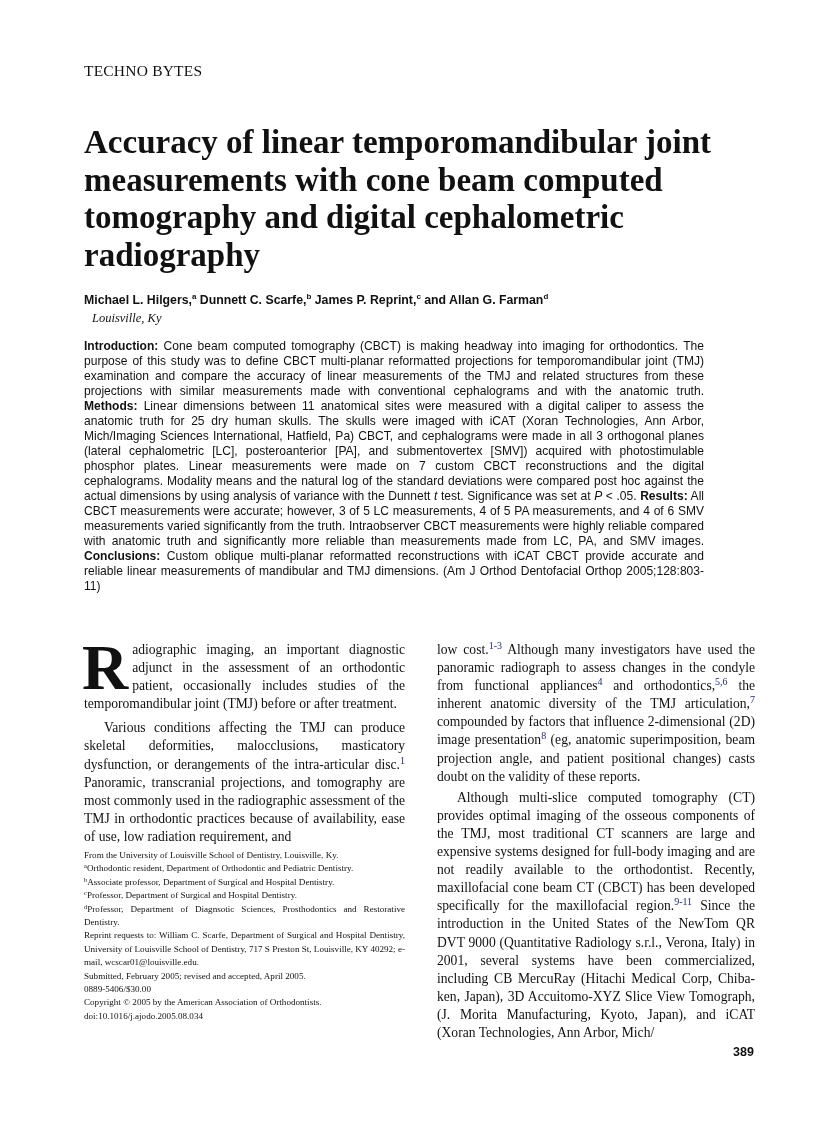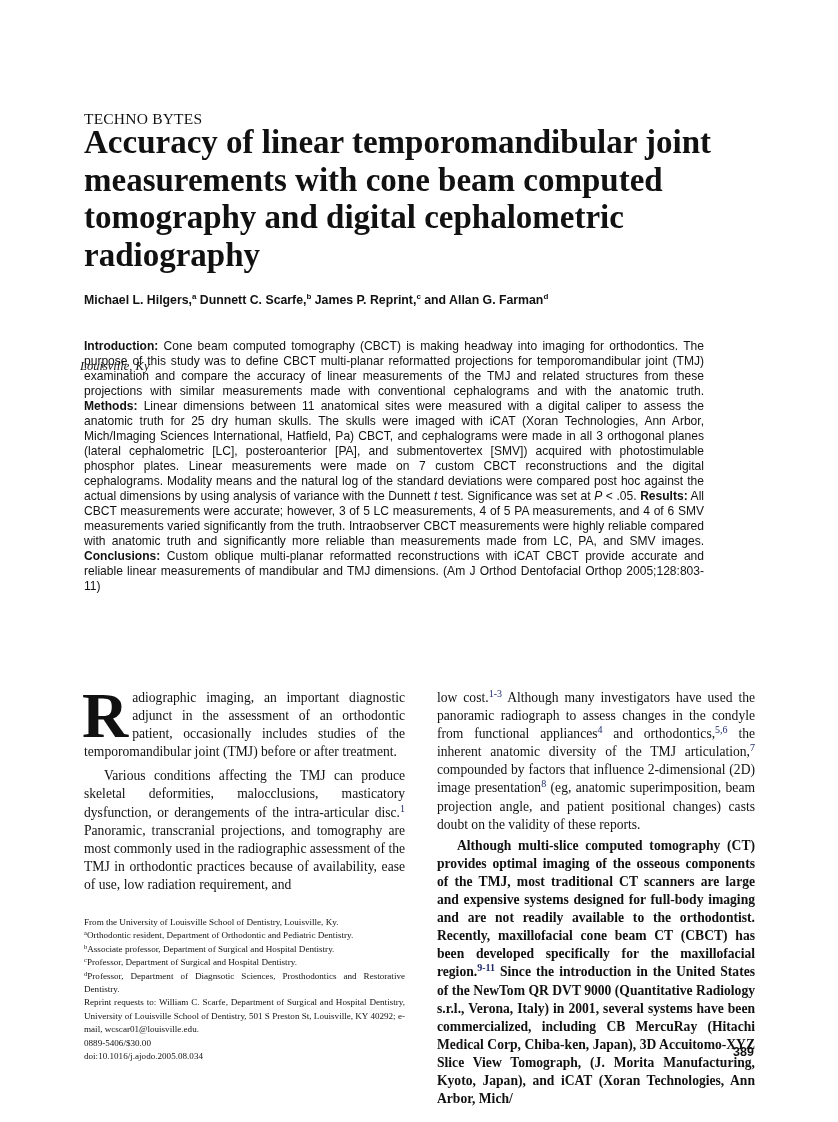--- a/index.html
+++ b/index.html
@@ -1,40 +1,40 @@
 <!DOCTYPE html>
 <html><head>
 <meta charset="utf-8">
 <style>
   html, body { margin: 0; padding: 0; background: #ffffff; }
   body { width: 838px; height: 1122px; position: relative; overflow: hidden; color: #111; }
-  .serif { font-family: "Liberation Serif", "DejaVu Serif", serif; margin-top: 48px; }
+  .serif { font-family: "Liberation Serif", "DejaVu Serif", serif; }
   .sans { font-family: "Liberation Sans", "DejaVu Sans", sans-serif; }
 
   .section-label { position: absolute; left: 84px; top: 62px; font-size: 15.5px; letter-spacing: 0.2px; }
   .title { position: absolute; left: 84px; top: 124px; width: 680px; font-size: 33px; line-height: 37.5px; font-weight: bold; margin: 0; }
   .authors { position: absolute; left: 84px; top: 292px; font-size: 12.3px; font-weight: bold; }
   .authors sup { font-size: 8px; font-weight: bold; }
-  .location { position: absolute; left: 80px; top: 311px; font-size: 12.5px; font-style: italic; }
+  .location { position: absolute; left: 92px; top: 311px; font-size: 12.5px; font-style: italic; }
 
   .abstract { position: absolute; left: 84px; top: 339px; width: 620px; font-size: 12.05px; line-height: 15px; text-align: justify; margin: 0; }
   .abstract b { font-weight: bold; }
   .abstract i { font-style: italic; }
 
   .col { position: absolute; top: 641px; width: 321px; font-size: 13.6px; line-height: 18.1px; text-align: justify; }
   .col-left { left: 84px; }
   .col-right { left: 437px; width: 318px; }
   .col p { margin: 0; }
   .col p.indent { text-indent: 20px; }
   .col p.gap { margin-top: 6px; }
-  .col-right p.gap { margin-top: 3px; font-weight: bold; }
+  .col-right p.gap { margin-top: 3px; }
   .dropcap { float: left; font-size: 64px; line-height: 50px; font-weight: bold; margin: 2px 4px -2px -2px; }
   sup.ref { font-size: 10px; color: #1f2a6b; vertical-align: 5px; line-height: 0; }
 
-  .footnotes { position: absolute; left: 84px; top: 868px; width: 321px; font-size: 9.1px; line-height: 13.4px; text-align: justify; }
+  .footnotes { position: absolute; left: 84px; top: 849px; width: 321px; font-size: 9.1px; line-height: 13.4px; text-align: justify; }
   .footnotes div { margin: 0; }
   .footnotes sup { font-size: 6.5px; vertical-align: 3px; line-height: 0; }
 
   .page-number { position: absolute; left: 733px; top: 1045px; font-size: 12.5px; font-weight: bold; }
 </style>
 </head>
 <body>
 
 <div class="section-label serif">TECHNO BYTES</div>
 
@@ -54,22 +54,24 @@
   <p><span class="dropcap">R</span><span>adiographic imaging, an important diagnostic adjunct in the assessment of an orthodontic patient, occasionally includes studies of the temporomandibular joint (TMJ) before or after treatment.</span></p>
   <p class="indent gap"><span>Various conditions affecting the TMJ can produce skeletal deformities, malocclusions, masticatory dysfunction, or derangements of the intra-articular disc.</span><sup class="ref">1</sup><span> Panoramic, transcranial projections, and tomography are most commonly used in the radiographic assessment of the TMJ in orthodontic practices because of availability, ease of use, low radiation requirement, and</span></p>
 </div>
 
 <div class="footnotes serif">
   <div>From the University of Louisville School of Dentistry, Louisville, Ky.</div>
   <div><sup>a</sup><span>Orthodontic resident, Department of Orthodontic and Pediatric Dentistry.</span></div>
   <div><sup>b</sup><span>Associate professor, Department of Surgical and Hospital Dentistry.</span></div>
   <div><sup>c</sup><span>Professor, Department of Surgical and Hospital Dentistry.</span></div>
   <div><sup>d</sup><span>Professor, Department of Diagnsotic Sciences, Prosthodontics and Restorative Dentistry.</span></div>
-  <div>Reprint requests to: William C. Scarfe, Department of Surgical and Hospital Dentistry, University of Louisville School of Dentistry, 501 S Preston St, Louisville, KY 40292; e-mail, wcscar01@louisville.edu.</div>
+  <div>Reprint requests to: William C. Scarfe, Department of Surgical and Hospital Dentistry, University of Louisville School of Dentistry, 717 S Preston St, Louisville, KY 40292; e-mail, wcscar01@louisville.edu.</div>
+  <div>Submitted, February 2005; revised and accepted, April 2005.</div>
   <div>0889-5406/$30.00</div>
+  <div>Copyright © 2005 by the American Association of Orthodontists.</div>
   <div>doi:10.1016/j.ajodo.2005.08.034</div>
 </div>
 
 <div class="col col-right serif">
   <p><span>low cost.</span><sup class="ref">1-3</sup><span> Although many investigators have used the panoramic radiograph to assess changes in the condyle from functional appliances</span><sup class="ref">4</sup><span> and orthodontics,</span><sup class="ref">5,6</sup><span> the inherent anatomic diversity of the TMJ articulation,</span><sup class="ref">7</sup><span> compounded by factors that influence 2-dimensional (2D) image presentation</span><sup class="ref">8</sup><span> (eg, anatomic superimposition, beam projection angle, and patient positional changes) casts doubt on the validity of these reports.</span></p>
   <p class="indent gap"><span>Although multi-slice computed tomography (CT) provides optimal imaging of the osseous components of the TMJ, most traditional CT scanners are large and expensive systems designed for full-body imaging and are not readily available to the orthodontist. Recently, maxillofacial cone beam CT (CBCT) has been developed specifically for the maxillofacial region.</span><sup class="ref">9-11</sup><span> Since the introduction in the United States of the NewTom QR DVT 9000 (Quantitative Radiology s.r.l., Verona, Italy) in 2001, several systems have been commercialized, including CB MercuRay (Hitachi Medical Corp, Chiba-ken, Japan), 3D Accuitomo-XYZ Slice View Tomograph, (J. Morita Manufacturing, Kyoto, Japan), and iCAT (Xoran Technologies, Ann Arbor, Mich/</span></p>
 </div>
 
 <div class="page-number sans">389</div>
 

